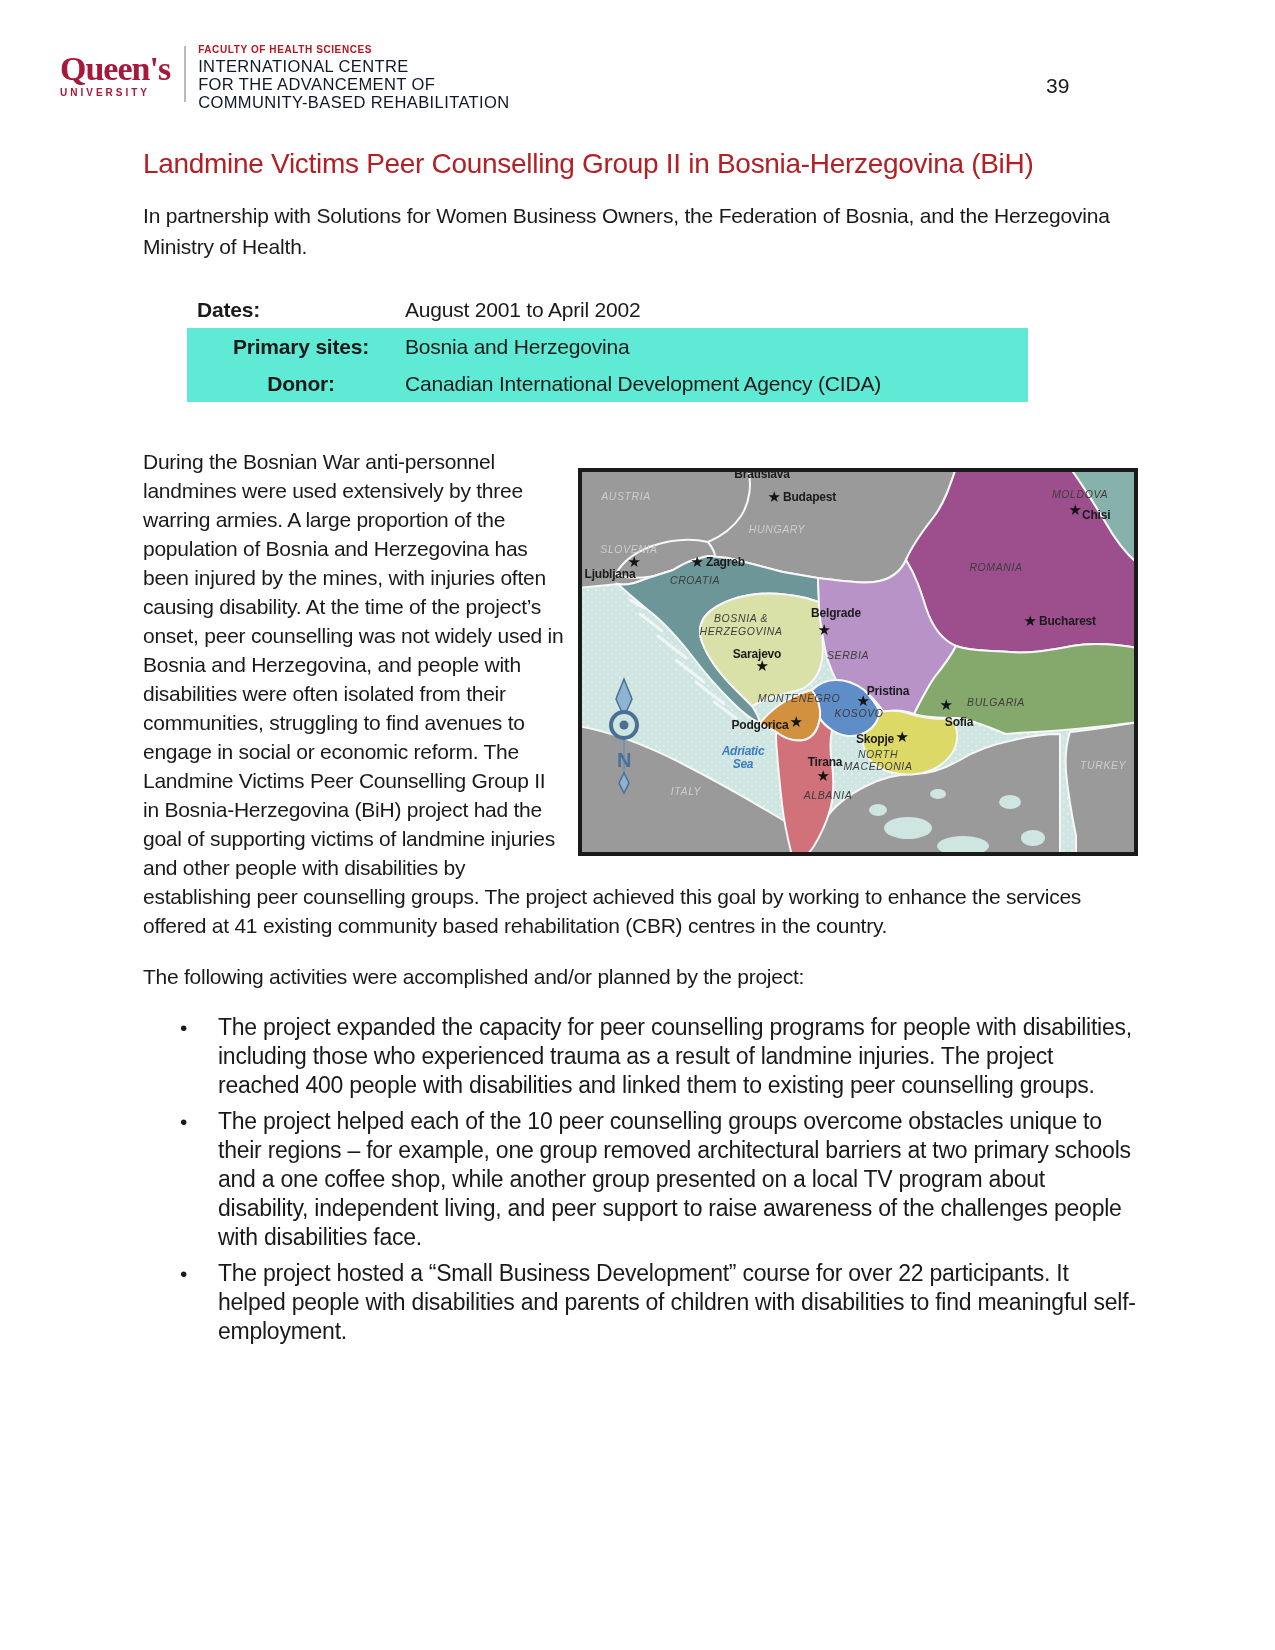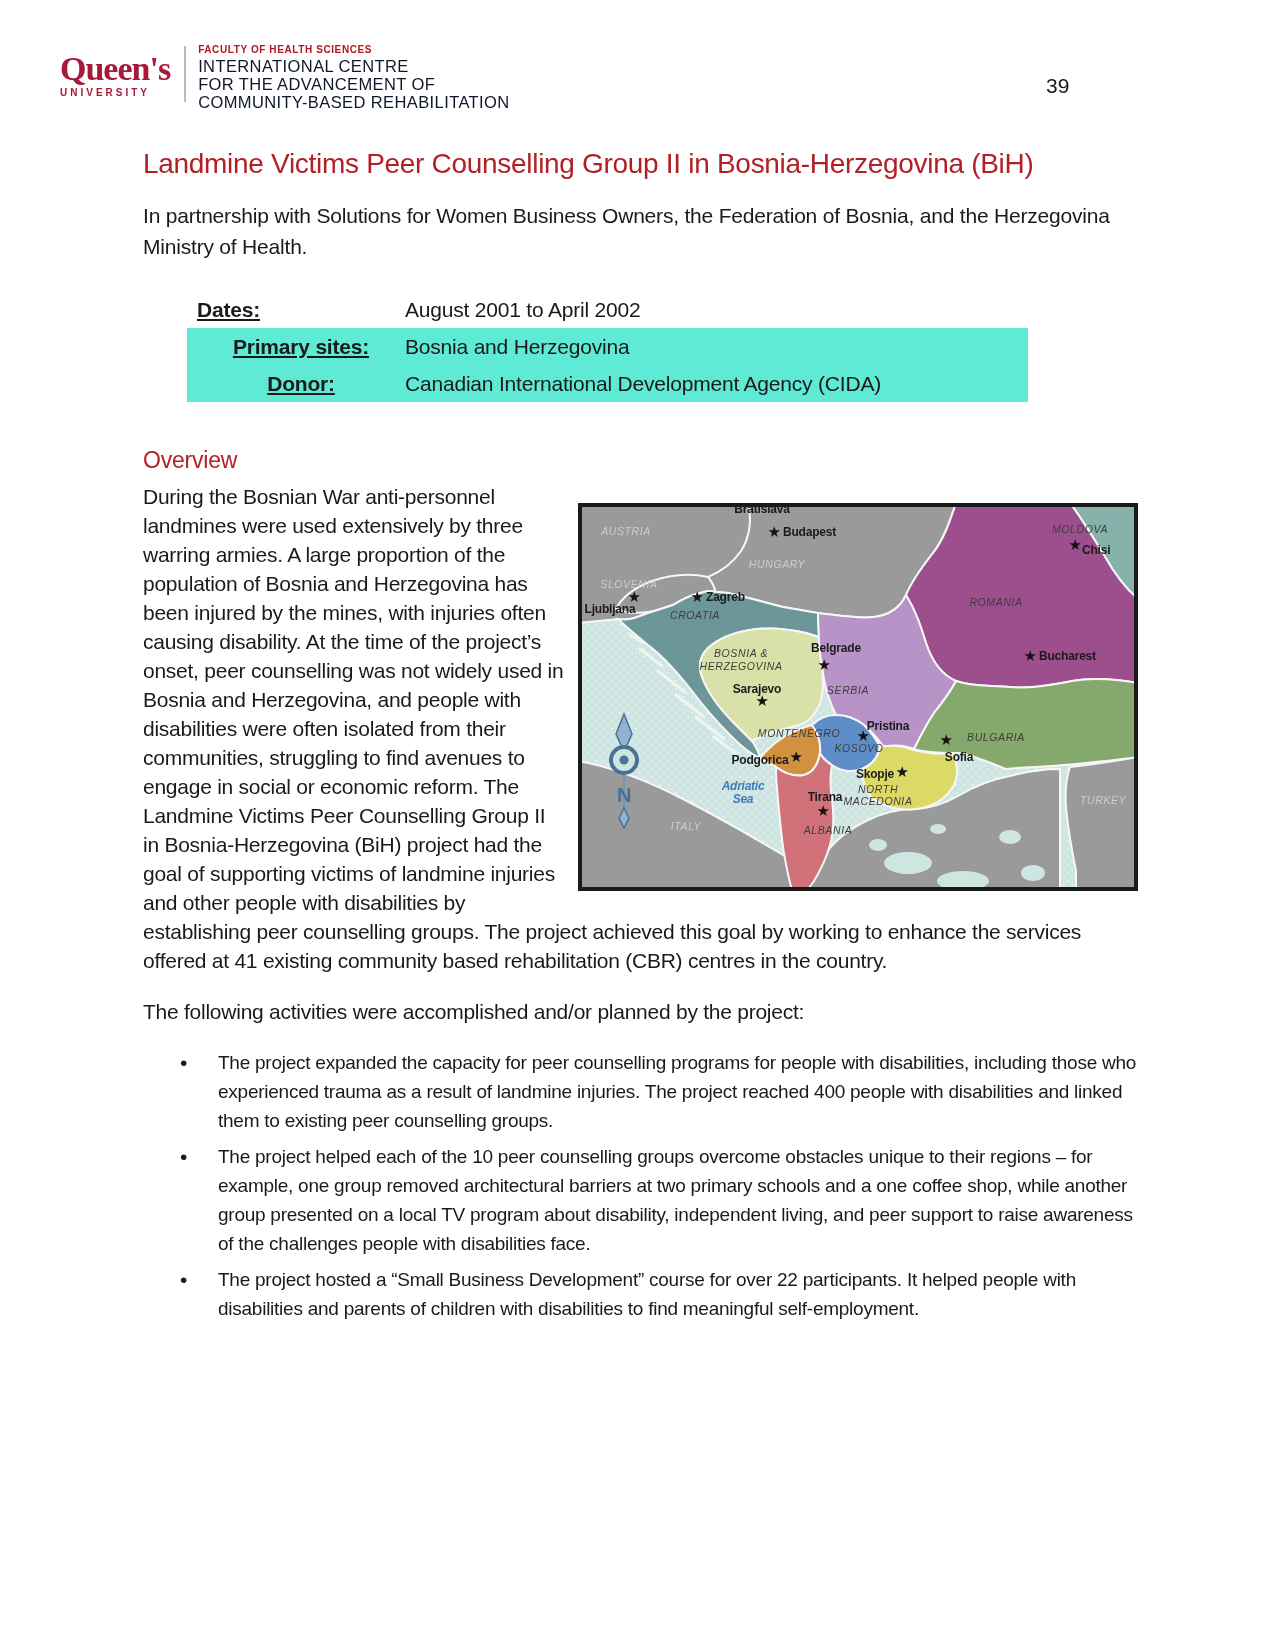--- a/index.html
+++ b/index.html
@@ -18,29 +18,29 @@
   .pagenum{position:absolute;left:1046px;top:74px;font-size:21px;color:#1a1a1a;}
 
   
   .main{position:absolute;left:143px;top:146px;width:995px;}
   .title{font-size:28px;font-weight:400;color:#b22025;line-height:1.25;letter-spacing:-.3px;}
   .subtitle{font-size:21px;line-height:1.48;margin-top:19px;letter-spacing:-.2px;}
 
   .info-table{margin:29px 0 0 44px;width:841px;}
   .info-row{display:flex;align-items:center;min-height:37px;padding-left:10px;box-sizing:border-box;}
   .info-row.shaded{background:#5eead4;text-align:center;}
-  .info-label{width:208px;font-weight:700;font-size:21px;flex:none;letter-spacing:-.2px;text-decoration:underline;}
+  .info-label{width:208px;font-weight:700;font-size:21px;flex:none;letter-spacing:-.2px;}
   .info-value{font-size:21px;letter-spacing:-.2px;}
 
   .overview{margin-top:45px;}
   .ov-head{font-size:23px;color:#b22025;font-weight:400;letter-spacing:-.2px;}
   .ov-body{font-size:21px;line-height:29px;margin-top:8px;letter-spacing:-.25px;text-align:left;}
   .para{font-size:21px;line-height:29px;margin-top:22px;letter-spacing:-.25px;}
   ul.acts{list-style:none;margin:22px 0 0 0;padding:0;}
-  ul.acts li{position:relative;margin:0 0 7px 37px;padding-left:38px;font-size:19px;line-height:29px;letter-spacing:-.25px;}
+  ul.acts li{position:relative;margin:0 0 7px 37px;padding-left:38px;font-size:23px;line-height:29px;letter-spacing:-.25px;}
   ul.acts li::before{content:"\2022";position:absolute;left:0;top:0;font-size:21px;}
 
   
   .map-wrap{float:right;width:560px;height:388px;margin:21px 0 12px 14px;}
   .map-wrap svg{display:block;}
   .cl{font-style:italic;font-size:10.5px;letter-spacing:.6px;fill:#3d3d3d;}
   .cl-light{fill:#c9cfcd;}
   .city{font-size:12px;font-weight:600;fill:#1b1b1b;letter-spacing:-.2px;}
   .star{font-size:15px;fill:#141414;}
   .sea-lab{font-style:italic;font-size:12px;font-weight:600;fill:#3d7bc0;}
@@ -78,21 +78,20 @@
         <div class="info-label">Primary sites:</div>
         <div class="info-value">Bosnia and Herzegovina</div>
       </div>
       <div class="info-row shaded">
         <div class="info-label">Donor:</div>
         <div class="info-value">Canadian International Development Agency (CIDA)</div>
       </div>
     </div>
 
     <div class="overview">
-      <div class="ov-head">Overview</div>
 
       <div class="ov-body">
         
         <div class="map-wrap">
           <svg viewBox="0 0 560 388" width="560" height="388">
             <defs>
               <pattern id="seadots" width="8" height="8" patternUnits="userSpaceOnUse">
                 <circle cx="2" cy="2" r="1" fill="#ffffff" opacity="0.55"></circle>
                 <circle cx="6" cy="6" r="1" fill="#ffffff" opacity="0.4"></circle>
               </pattern>

